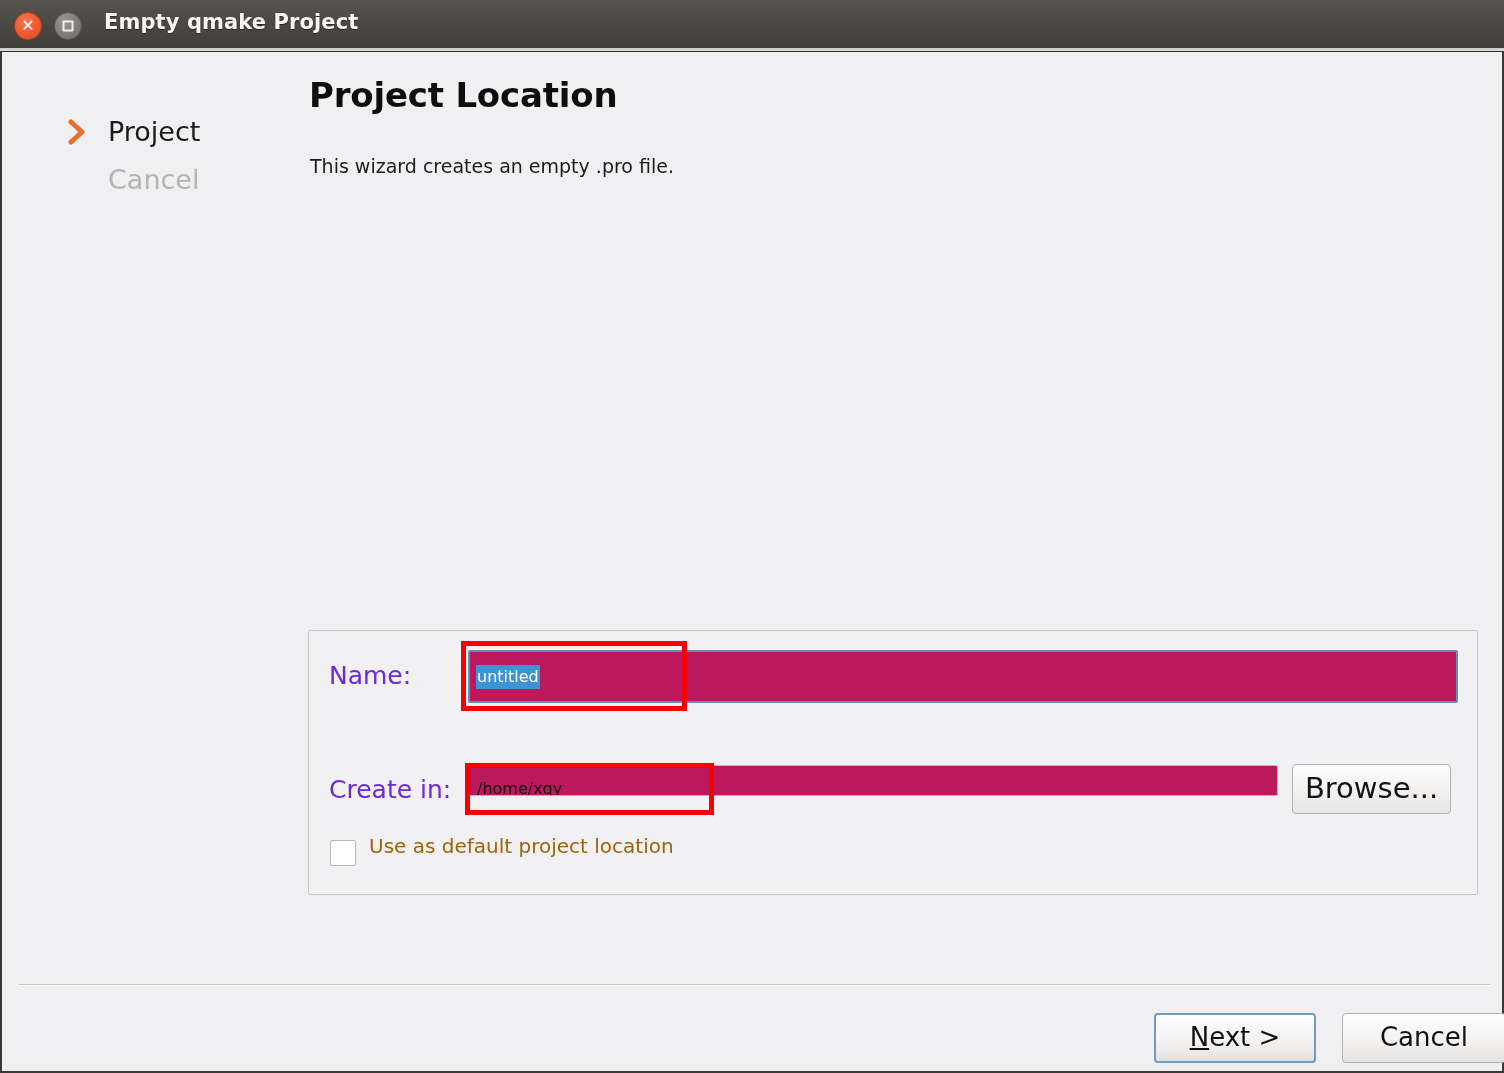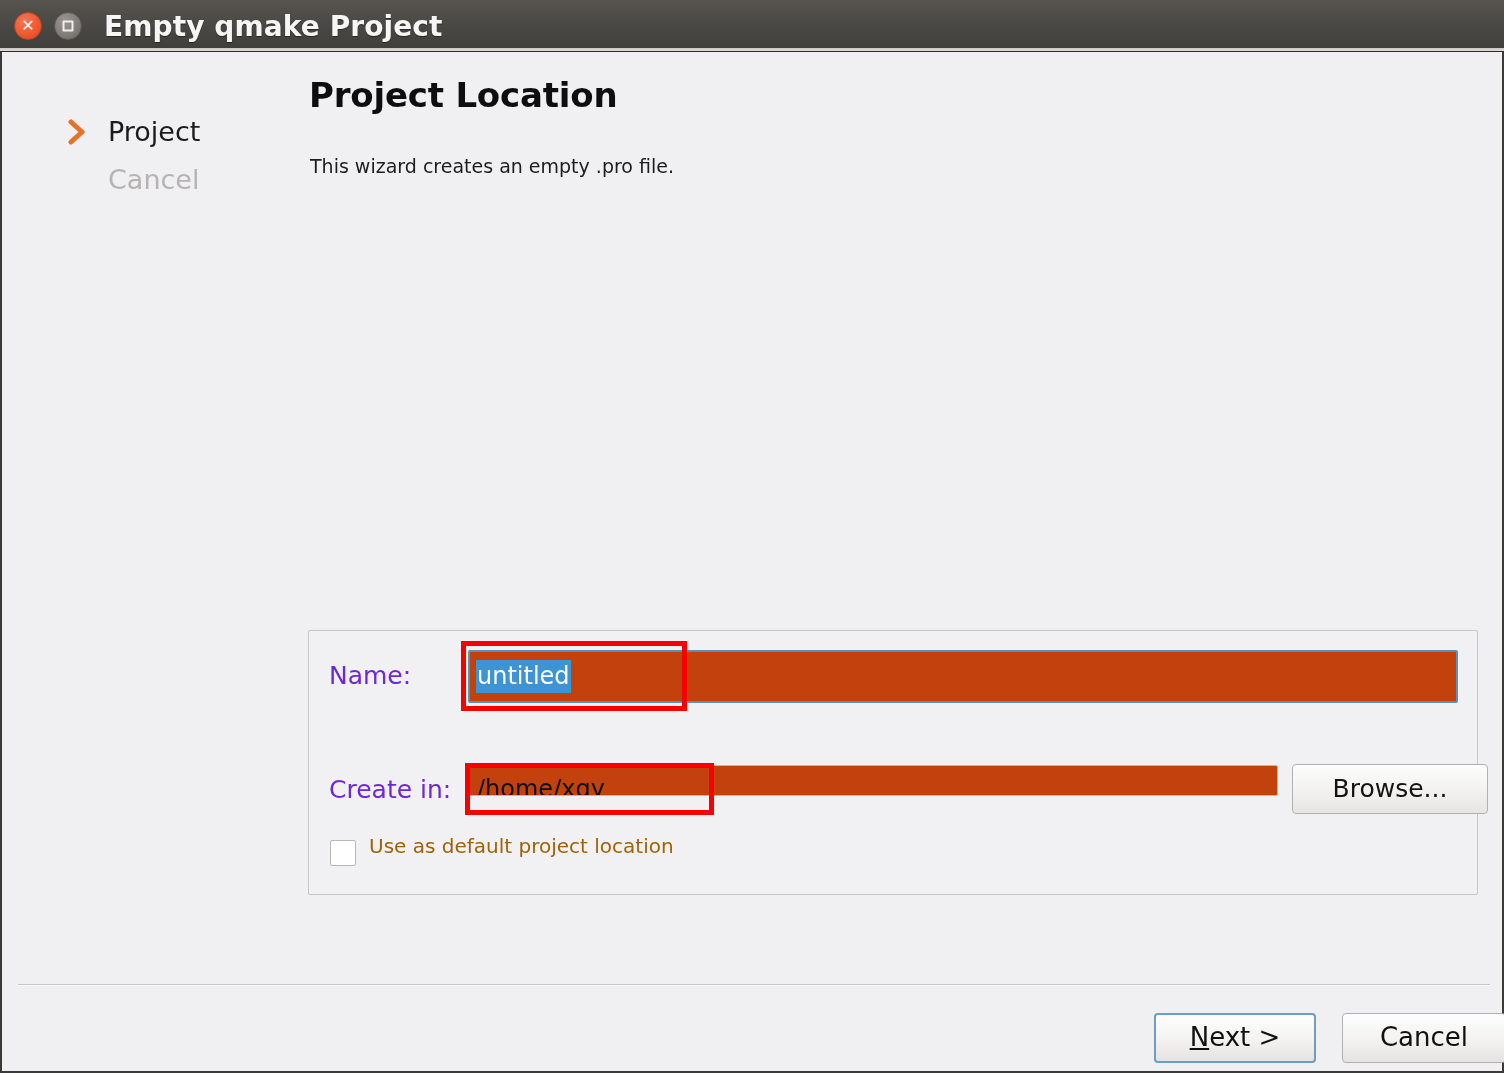--- a/index.html
+++ b/index.html
@@ -76,21 +76,21 @@
     transform: translate(-50%,-50%);
     width: 11px; height: 11px;
     border: 2px solid #efeeec;
     border-radius: 1px;
     box-sizing: border-box;
   }
   #title-text {
     position: absolute;
     left: 104px;
     top: 10px;
-    font-size: 28px;
+    font-size: 21px;
     font-weight: bold;
     color: #f7f6f4;
     letter-spacing: 0.1px;
     text-shadow: 0 1px 1px rgba(0,0,0,0.45);
     white-space: nowrap;
     text-align: center;
   }
 
   
   #steps {
@@ -156,23 +156,23 @@
     position: absolute;
     font-size: 25px;
     color: #6d28d9;
     white-space: nowrap;
   }
   #label-name   { left: 327px; top: 661px; }
   #label-createin { left: 327px; top: 775px; }
 
   .text-input {
     position: absolute;
-    background: #c2410c;
-    box-sizing: border-box;
-    font-size: 24px;
+    background: #be185d;
+    box-sizing: border-box;
+    font-size: 16px;
     color: #0f0f0f;
     overflow: hidden;
     white-space: nowrap;
   }
 
   #input-name {
     left: 466px;
     top: 650px;
     width: 990px;
     height: 53px;
@@ -195,28 +195,28 @@
     border: 1px solid #b9b7b5;
     border-radius: 2px;
     padding: 0 8px;
     line-height: 46px;
   }
 
   #browse-button {
     position: absolute;
     left: 1290px;
     top: 764px;
-    width: 196px;
+    width: 159px;
     height: 50px;
     border: 1px solid #b3b1af;
     border-radius: 4px;
     background: linear-gradient(to bottom, #fdfdfd 0%, #f3f2f1 52%, #e6e5e4 100%);
     box-sizing: border-box;
     text-align: center;
-    font-size: 25px;
+    font-size: 29px;
     line-height: 47px;
     color: #141414;
   }
 
   #checkbox-row {
     position: absolute;
     left: 328px;
     top: 838px;
     height: 32px;
   }

